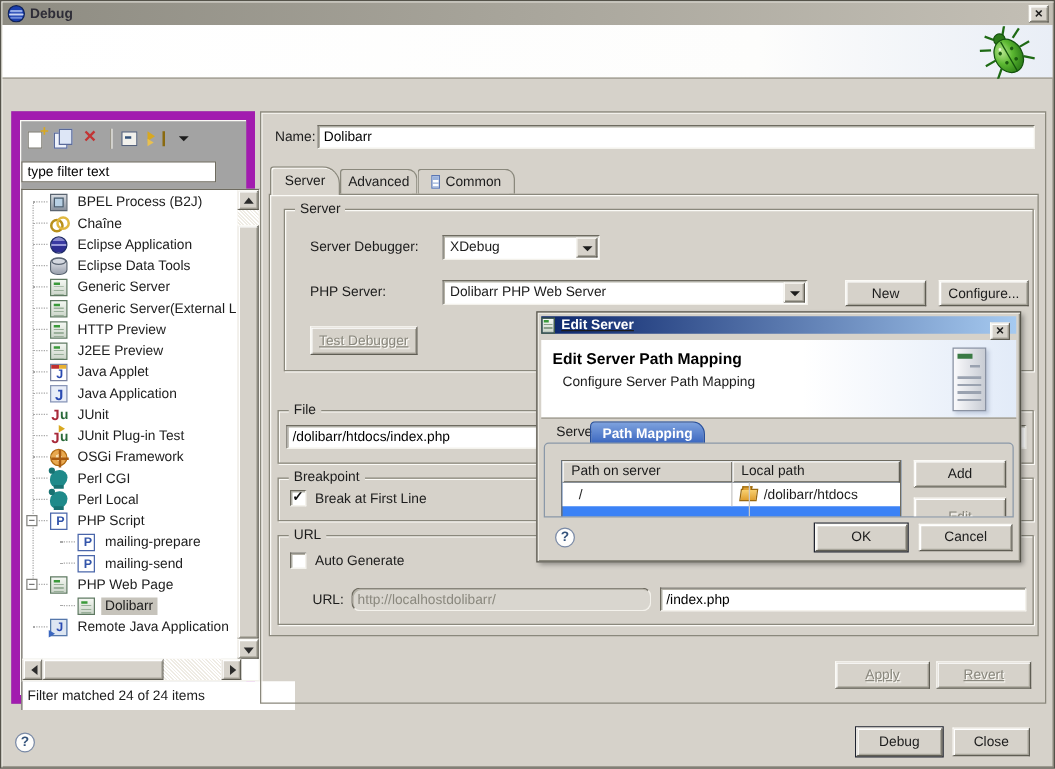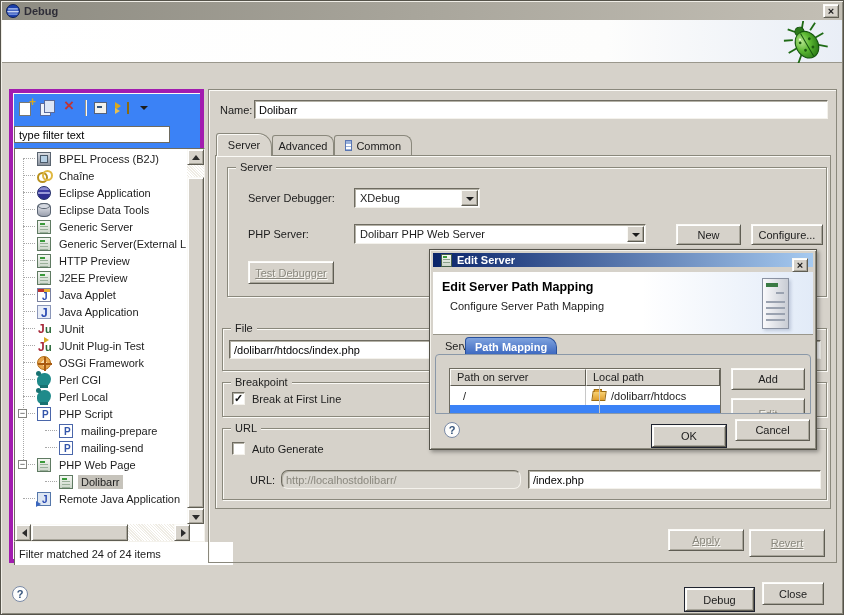--- a/index.html
+++ b/index.html
@@ -8,21 +8,21 @@
           font-family:"Liberation Sans",sans-serif;font-size:11px;color:#1c1c1c;
           border:1px solid #55534a;box-shadow:inset 1px 1px 0 #f0eee7, inset -1px -1px 0 #8a887c;}
 
   
   .raised{background:#d6d2ca;border:1px solid;border-color:#fbfaf6 #5f5d53 #5f5d53 #fbfaf6;
           box-shadow:inset 1px 1px 0 #fff, inset -1px -1px 0 #a9a69b;}
   .sunken{background:#fff;border:1px solid;border-color:#6e6b60 #f4f2ec #f4f2ec #6e6b60;
           box-shadow:inset 1px 1px 0 #b4b1a6;}
   .btn{position:absolute;display:flex;align-items:center;justify-content:center;cursor:default;
        font-size:11px;color:#1c1c1c;}
-  .btn.default{box-shadow:0 0 0 1px #202430, inset 1px 1px 0 #fff, inset -1px -1px 0 #a9a69b;margin-top:6px;}
+  .btn.default{box-shadow:0 0 0 1px #202430, inset 1px 1px 0 #fff, inset -1px -1px 0 #a9a69b;}
   .btn.disabled{color:#8a887e;text-shadow:1px 1px 0 #fbfaf6;text-decoration:underline;}
   .tin{position:absolute;font-family:"Liberation Sans",sans-serif;font-size:11px;padding:1px 4px;outline:none;}
   .group{position:absolute;border:1px solid #8a887c;box-shadow:1px 1px 0 #fbfaf6, inset 1px 1px 0 #fbfaf6;}
   .group>.glabel{position:absolute;top:-7px;left:8px;background:#d6d2ca;padding:0 4px;}
   .lbl{position:absolute;white-space:nowrap;}
 
   
   #titlebar{position:absolute;left:1px;top:1px;right:1px;height:18px;
             background:linear-gradient(90deg,#8e8c82,#c3bfb5);display:flex;align-items:center;padding:0 4px;}
   #titlebar .ttext{font-weight:bold;color:#2e2d37;margin-left:4px;}
@@ -31,21 +31,21 @@
   #title-close{right:3px;top:2px;}
 
   
   #header{position:absolute;left:1px;top:19px;right:1px;height:43px;
           background:linear-gradient(90deg,#ffffff 0%,#fdfdfc 72%,#e9eef6 100%);
           border-bottom:1px solid #9a978c;}
   #header-title{position:absolute;left:8px;top:9px;font-size:13px;font-weight:bold;color:#111;}
 
   
   #left-panel{position:absolute;left:8px;top:88px;width:195px;height:474px;
-              border:4px solid #a21caf;box-shadow:inset 1px 1px 0 #fbfaf6;background:#3b82f6;}
+              border:7px solid #a21caf;box-shadow:inset 1px 1px 0 #fbfaf6;background:#a3a3a3;}
   #lp-toolbar{position:absolute;left:2px;top:3px;height:24px;display:flex;align-items:center;}
   .tbi{width:20px;height:18px;position:relative;margin:0 1px;display:inline-block;}
   .tbsep{width:1px;height:16px;background:#9a978c;box-shadow:1px 0 0 #fbfaf6;margin:0 4px;}
   
   .tb-new::before{content:"";position:absolute;left:3px;top:3px;width:10px;height:12px;background:#fff;border:1px solid #7a7870;}
   .tb-new::after{content:"+";position:absolute;right:0px;top:-4px;color:#d8a820;font-weight:bold;font-size:12px;}
   .tb-copy::before{content:"";position:absolute;left:2px;top:4px;width:9px;height:11px;background:#eef2fa;border:1px solid #5a6a9a;}
   .tb-copy::after{content:"";position:absolute;left:6px;top:1px;width:9px;height:11px;background:#dde6f6;border:1px solid #5a6a9a;}
   .tb-del::before{content:"×";position:absolute;left:4px;top:-3px;font-size:17px;font-weight:bold;color:#c23434;}
   .tb-collapse::before{content:"";position:absolute;left:3px;top:3px;width:11px;height:10px;background:#f2f1ec;border:1px solid #55617a;}
@@ -144,21 +144,21 @@
          box-shadow:inset 1px 1px 0 #b4b1a6;}
   .combo .ctext{position:absolute;left:5px;top:3px;right:20px;white-space:nowrap;overflow:hidden;}
   .combo .cbtn{position:absolute;right:1px;top:1px;bottom:1px;width:17px;background:#d6d2ca;
                border:1px solid;border-color:#fbfaf6 #5f5d53 #5f5d53 #fbfaf6;box-shadow:inset -1px -1px 0 #a9a69b;}
   .combo .cbtn::after{content:"";position:absolute;left:4px;top:6px;border:4px solid transparent;border-top:4px solid #1c1c1c;}
 
   
   #dialog{position:absolute;left:428px;top:248px;width:388px;height:201px;background:#d6d2ca;
           border:1px solid #55534a;box-shadow:inset 1px 1px 0 #f4f2ec, inset -1px -1px 0 #8a887c, 2px 2px 4px rgba(0,0,0,.35);z-index:50;}
   #dlg-titlebar{position:absolute;left:3px;top:3px;right:3px;height:14px;
-                background:linear-gradient(90deg,#0a246a,#a6caf0);display:flex;align-items:center;padding:0 8px;}
+                background:linear-gradient(90deg,#0a246a,#a6caf0);display:flex;align-items:center;padding:0 0;text-decoration:underline;}
   #dlg-titlebar .ttext{color:#fff;font-weight:bold;margin-left:5px;}
   .dlg-ticon{position:relative;width:11px;height:13px;background:linear-gradient(#f4f7f2,#ccd6ca);border:1px solid #46604a;}
   .dlg-ticon::before{content:"";position:absolute;left:1px;top:4px;right:1px;height:6px;
      background:repeating-linear-gradient(180deg,#8aa08a 0 1px,transparent 1px 3px);}
   .dlg-ticon::after{content:"";position:absolute;left:1px;top:1px;width:4px;height:2px;background:#3a9a3a;}
   #dlg-close{right:5px;top:5px;}
   #dlg-banner{position:absolute;left:3px;top:22px;right:3px;height:63px;
               background:linear-gradient(90deg,#ffffff 55%,#e2ebf8);border-bottom:1px solid #9a978c;}
   #dlg-heading{position:absolute;left:9px;top:8px;font-size:12.5px;font-weight:bold;color:#000;}
   #dlg-subheading{position:absolute;left:17px;top:28px;}
@@ -447,21 +447,21 @@
         <span class="glabel">URL</span>
         <span class="cb" style="left:9px;top:13px;background:#fff;"></span>
         <span class="lbl" style="left:29px;top:14px;">Auto Generate</span>
         <span class="lbl" style="left:27px;top:45px;">URL:</span>
         <input class="tin sunken disabled-field" style="left: 58px; top: 41px; width: 240px; height: 19px; border-radius: 7px;" value="http://localhostdolibarr/">
         <input class="tin sunken" style="left: 305px; top: 41px; width: 293px; height: 19px;" value="/index.php">
       </div>
     </div>
 
     <div class="btn raised disabled" style="left:459px;top:439px;width:76px;height:22px;">Apply</div>
-    <div class="btn raised disabled" style="left:540px;top:439px;width:76px;height:28px;">Revert</div>
+    <div class="btn raised disabled" style="left:540px;top:439px;width:76px;height:22px;">Revert</div>
   </div>
 
   <div class="help-circle" id="footer-help">?</div>
   <div class="btn raised default" style="left:684px;top:581px;width:69px;height:23px;">Debug</div>
   <div class="btn raised" style="left:761px;top:581px;width:62px;height:23px;">Close</div>
 
   <div id="dialog">
     <div id="dlg-titlebar">
       <span class="dlg-ticon"></span>
       <span class="ttext">Edit Server</span>
@@ -471,21 +471,21 @@
       <div id="dlg-heading">Edit Server Path Mapping</div>
       <div id="dlg-subheading">Configure Server Path Mapping</div>
       <div class="tower">
           <span class="tline"></span>
         </div>
     </div>
 
     <div class="dtab" style="left:6px;">
       <span>Server</span>
     </div>
-    <div class="dtab active" style="left:35px;align-items:center;">
+    <div class="dtab active" style="left:42px;align-items:center;">
       <span>Path Mapping</span>
     </div>
 
     <div id="dlg-tabwrap">
       <div id="map-table">
         <div class="map-hrow">
           <div class="map-hcell">Path on server</div>
           <div class="map-hcell c2">Local path</div>
         </div>
         <div id="map-rows">

